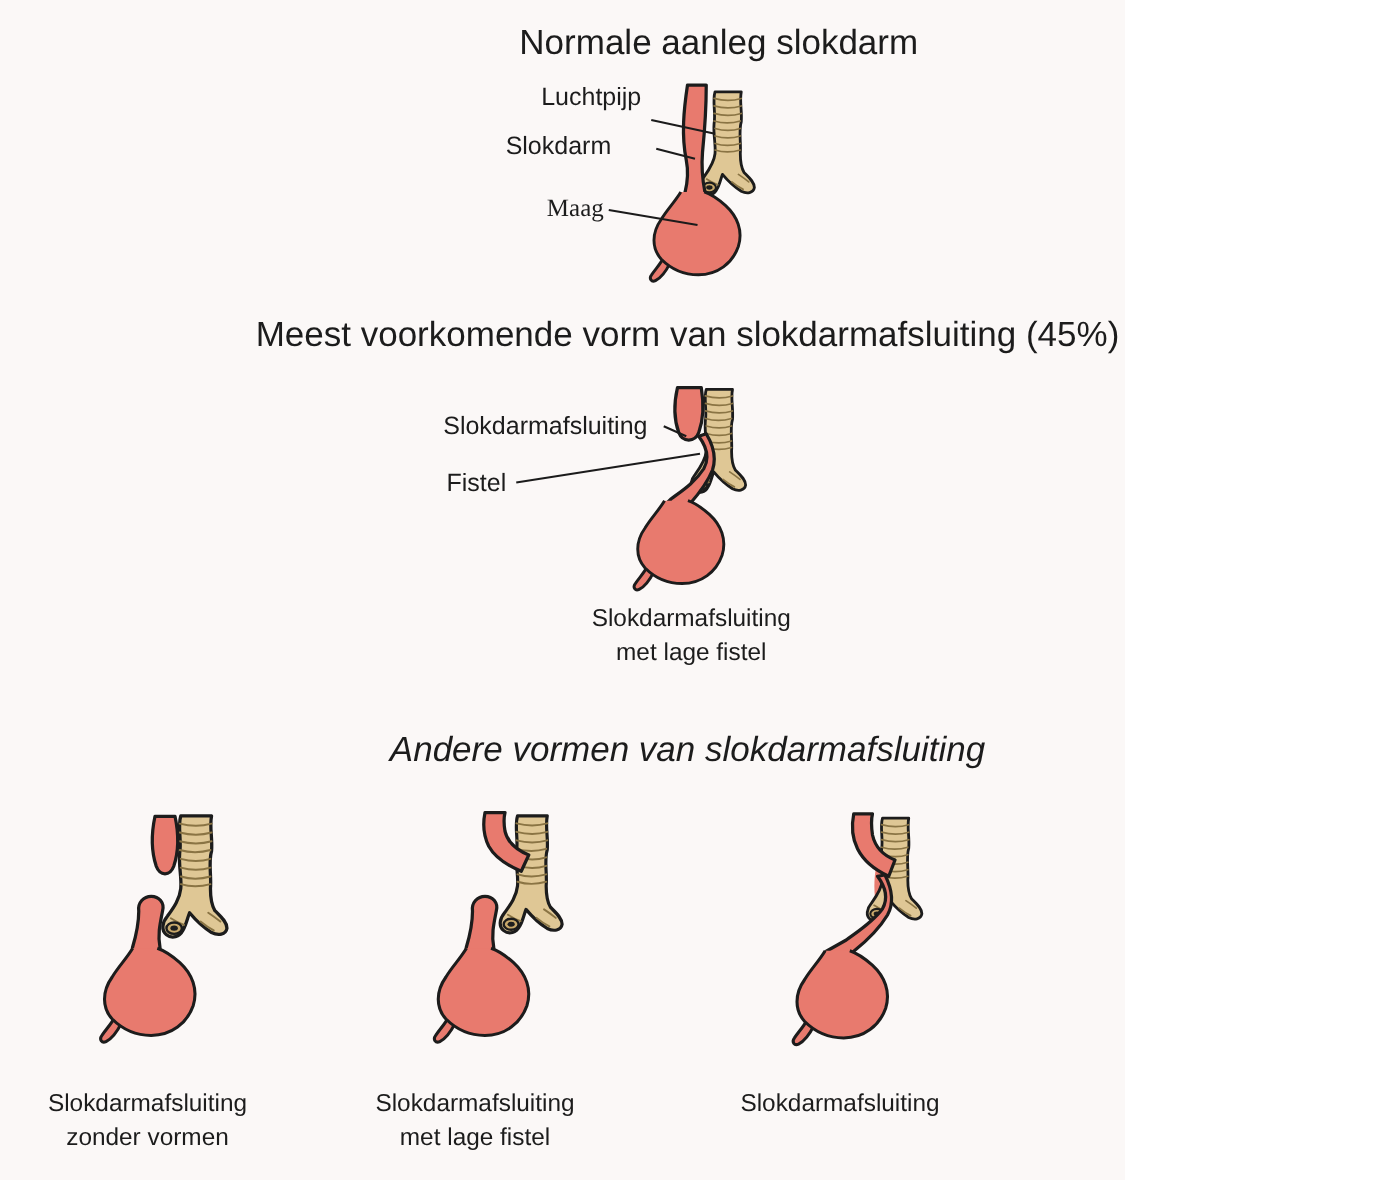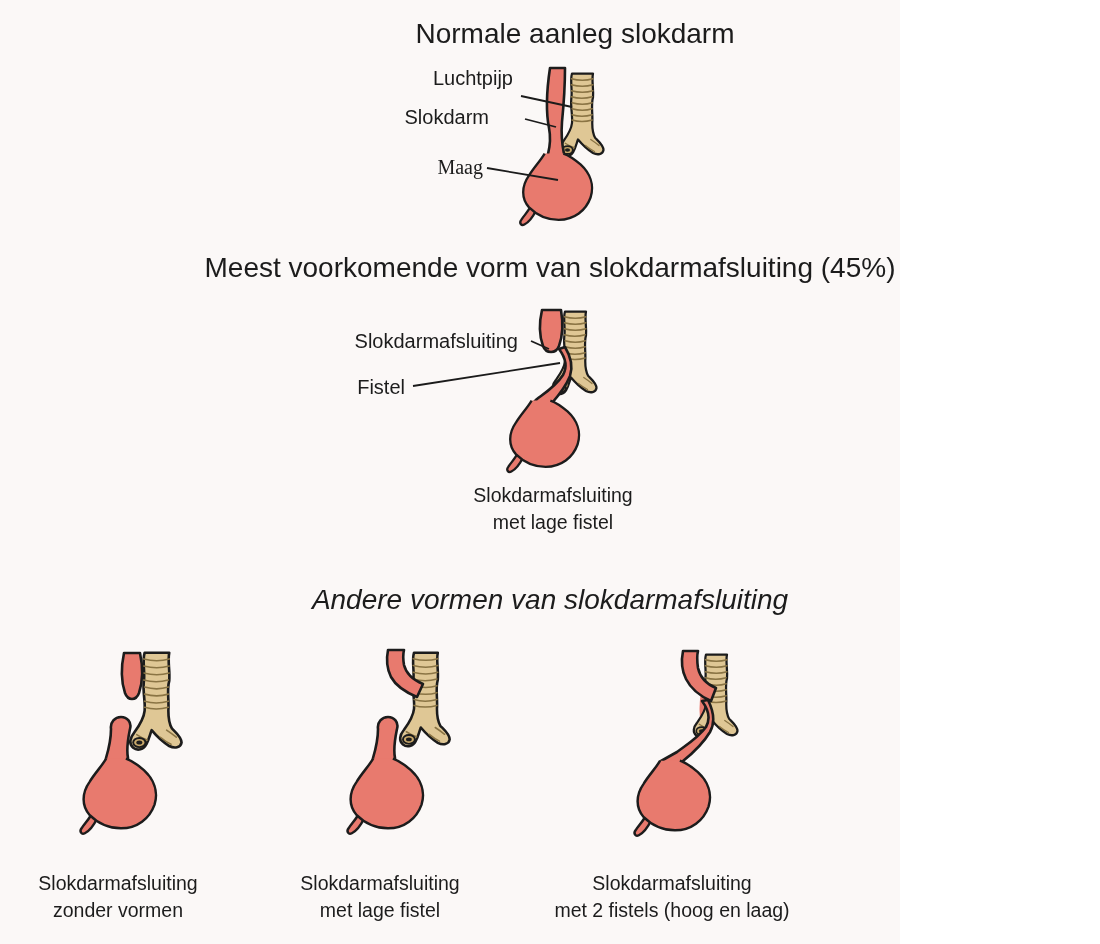--- a/index.html
+++ b/index.html
@@ -111,21 +111,20 @@
 
   <svg class="panel" style="left:595px;top:645px;" width="160" height="215" viewBox="0 0 160 215">
     <path d="M106,48 C104,58 104,70 106,80 L114,80 L114,48 Z" fill="#E87A6E"></path>
     <use href="#g-trachea" transform="translate(96,8) scale(0.75)"></use>
     <path d="M88,6 C86,16 87,26 91,34 C96,44 105,51 116,56 L121,43 C111,39 105,32 103,23 C102,16 102,10 103,6 Z" fill="#E87A6E" stroke="#1c1c1c" stroke-width="2.6" stroke-linejoin="round"></path>
     <path d="M107,56 C113,64 116,73 111,82 C103,93 90,101 82,107 L66,116 L66,124 L88,124 L88,116 C98,108 109,97 115,87 C120,78 119,67 113,55 Z" fill="#E87A6E" stroke="#1c1c1c" stroke-width="2.6" stroke-linejoin="round"></path>
     <use href="#g-stomach" transform="translate(34,114) scale(0.82)"></use>
   </svg>
   <div class="caption" style="left:537px;top:870px;width:270px;">
     <div>Slokdarmafsluiting</div>
-    <div>met 2 fistels (hoog en laag)</div>
   </div>
 
   <svg class="panel" style="left:860px;top:645px;" width="160" height="215" viewBox="0 0 160 215">
     <use href="#g-trachea" transform="translate(88,8) scale(0.75)"></use>
     <path d="M85,5 C83,22 84,40 89,55 C94,65 100,71 103,78 C104,87 98,97 89,105 C83,111 76,115 72,119 L72,126 L94,126 L94,119 C101,111 106,101 108,90 C110,81 107,73 104,66 C100,57 98,44 99,30 C99,19 100,11 101,5 Z" fill="#E87A6E" stroke="#1c1c1c" stroke-width="2.6" stroke-linejoin="round"></path>
     <use href="#g-stomach" transform="translate(38,116) scale(0.82)"></use>
   </svg>
   <div class="caption" style="left:815px;top:870px;width:250px;">
     <div>Fistel</div>
   </div>

